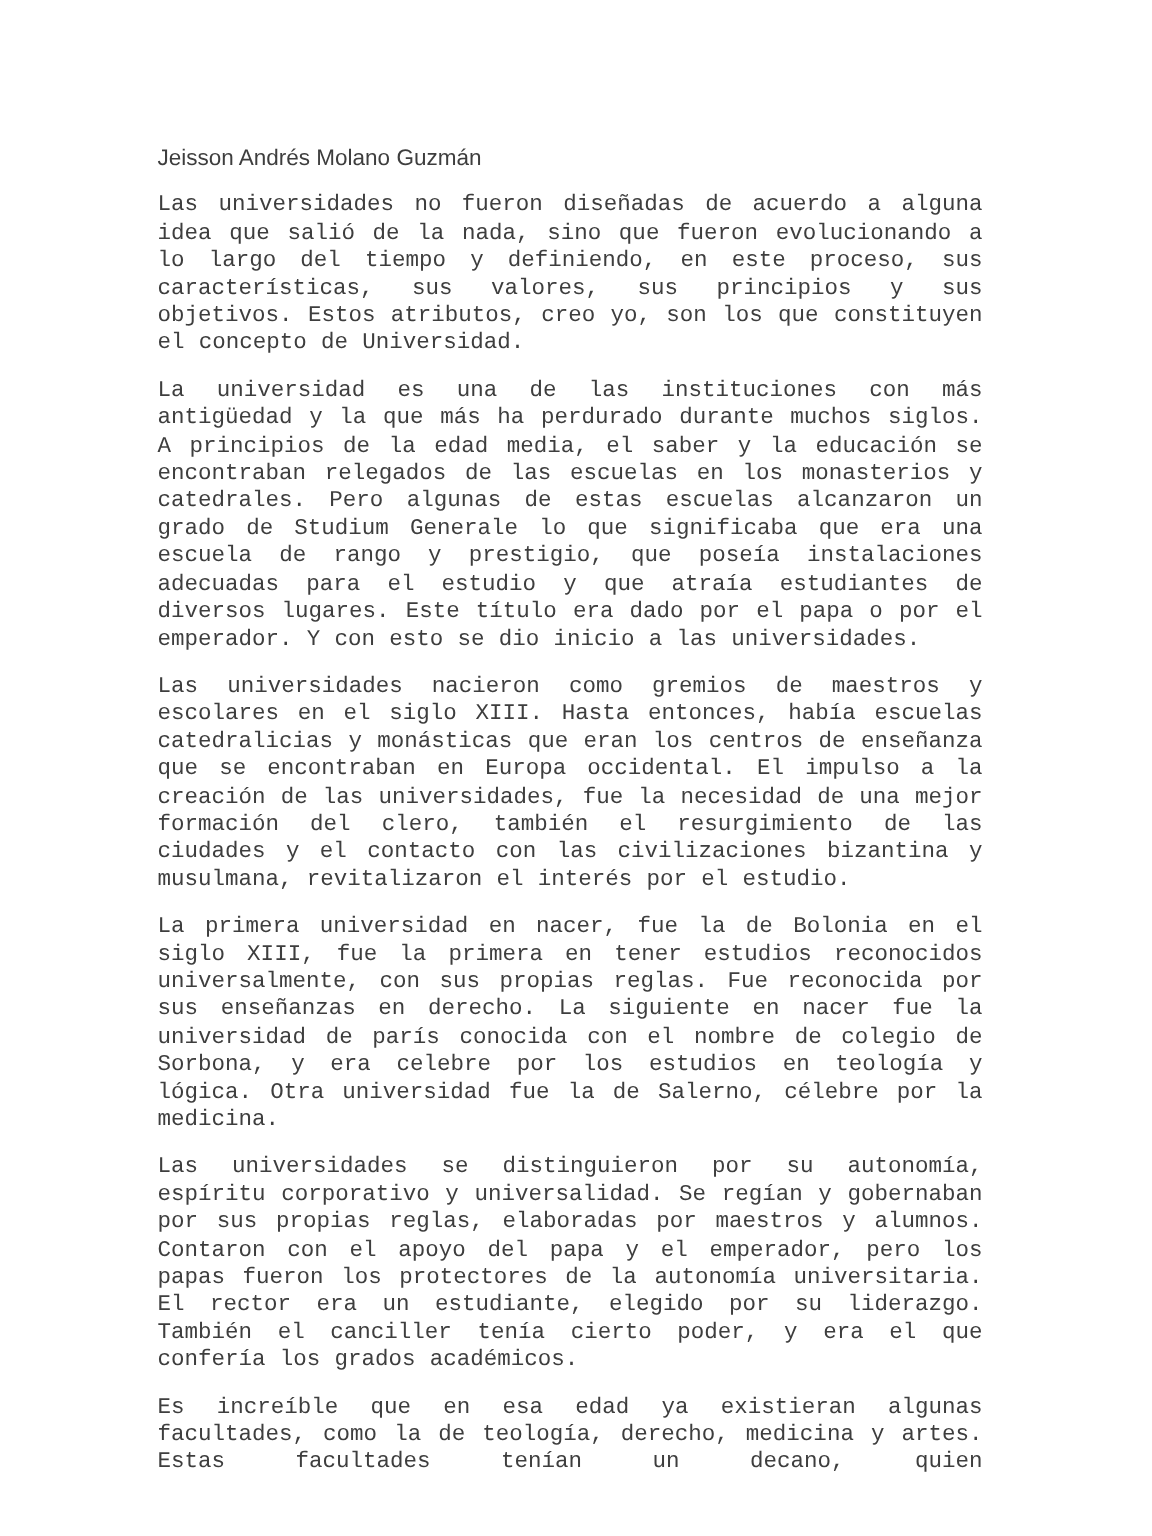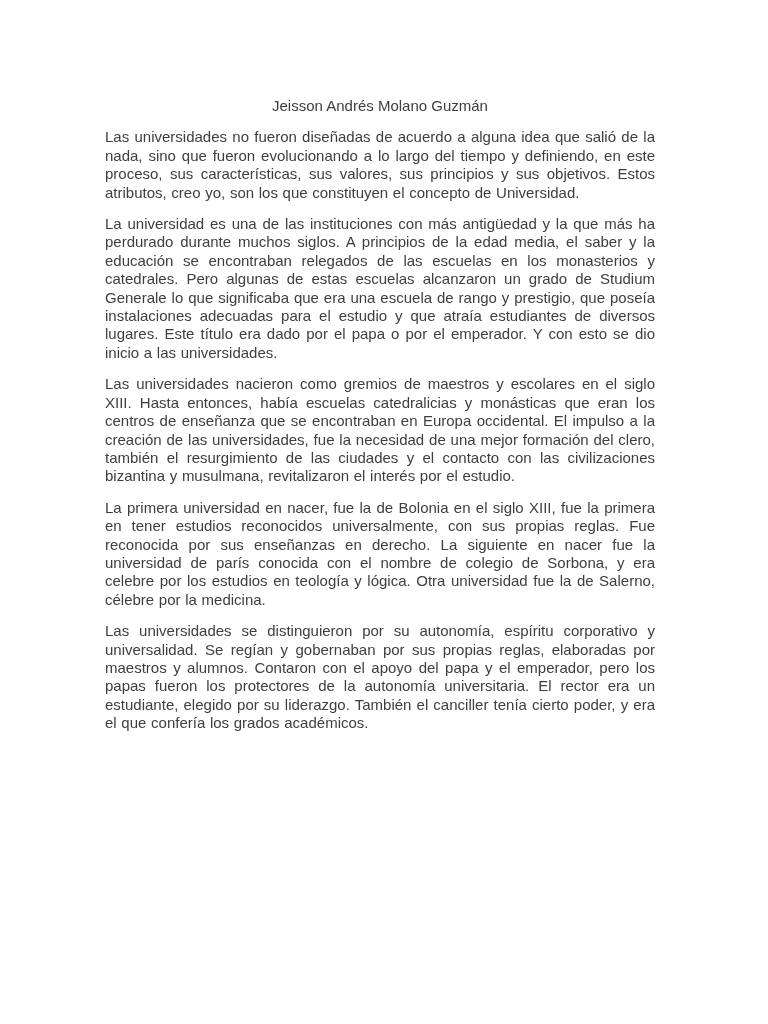--- a/index.html
+++ b/index.html
@@ -18,37 +18,38 @@
     height: 1024px;
     background: var(--page-bg);
     padding: 97px 113px 0 105px;
     font-family: "Liberation Sans", "DejaVu Sans", sans-serif;
     font-size: 15px;
     line-height: 18.4px;
     color: var(--text-color);
     -webkit-font-smoothing: antialiased;
   }
   .author {
-    text-align: center;
+    text-align: left;
     margin-bottom: 13px;
     white-space: nowrap;
   }
   .doc-title {
     font-size: 15px;
     font-weight: normal;
     text-align: center;
     margin-bottom: 13px;
     letter-spacing: 0.2px;
   }
   .para {
     text-align: justify;
     text-justify: inter-word;
     hyphens: none;
     margin-bottom: 13px;
     word-spacing: 0.5px;
+    font-family: Liberation Mono, monospace;
   }
   .para.continued {
     text-align-last: justify;
     margin-bottom: 0;
   }
 </style>
 </head>
 <body>
 
 <div class="page">
@@ -59,13 +60,14 @@
 
   <p class="para">La universidad es una de las instituciones con más antigüedad y la que más ha perdurado durante muchos siglos. A principios de la edad media, el saber y la educación se encontraban relegados de las escuelas en los monasterios y catedrales. Pero algunas de estas escuelas alcanzaron un grado de Studium Generale lo que significaba que era una escuela de rango y prestigio, que poseía instalaciones adecuadas para el estudio y que atraía estudiantes de diversos lugares. Este título era dado por el papa o por el emperador. Y con esto se dio inicio a las universidades.</p>
 
   <p class="para">Las universidades nacieron como gremios de maestros y escolares en el siglo XIII. Hasta entonces, había escuelas catedralicias y monásticas que eran los centros de enseñanza que se encontraban en Europa occidental. El  impulso a la creación de las universidades, fue la necesidad de una mejor formación del clero, también el resurgimiento de las ciudades y el contacto con las civilizaciones bizantina y musulmana, revitalizaron el interés por el estudio.</p>
 
 
   <p class="para">La primera universidad en nacer, fue la de Bolonia en el siglo XIII, fue la primera en tener estudios reconocidos universalmente, con sus propias reglas. Fue reconocida por sus enseñanzas en derecho. La siguiente en nacer fue la universidad de parís conocida con el nombre de  colegio de Sorbona, y era celebre por los estudios en teología y lógica. Otra universidad fue la de Salerno, célebre por la medicina.</p>
 
   <p class="para">Las universidades se distinguieron por su autonomía, espíritu corporativo y universalidad. Se regían y gobernaban por sus propias reglas, elaboradas por maestros y alumnos. Contaron con el apoyo del papa y el emperador, pero los papas fueron los protectores de la autonomía universitaria.  El rector era un estudiante, elegido por su liderazgo. También el canciller tenía cierto poder, y era el que confería los grados académicos.</p>
 
+  <p class="para continued">Es increíble que en esa edad ya existieran algunas facultades, como la de teología, derecho, medicina y artes. Estas facultades tenían un decano, quien</p>
 </div>
 
 </body></html>

